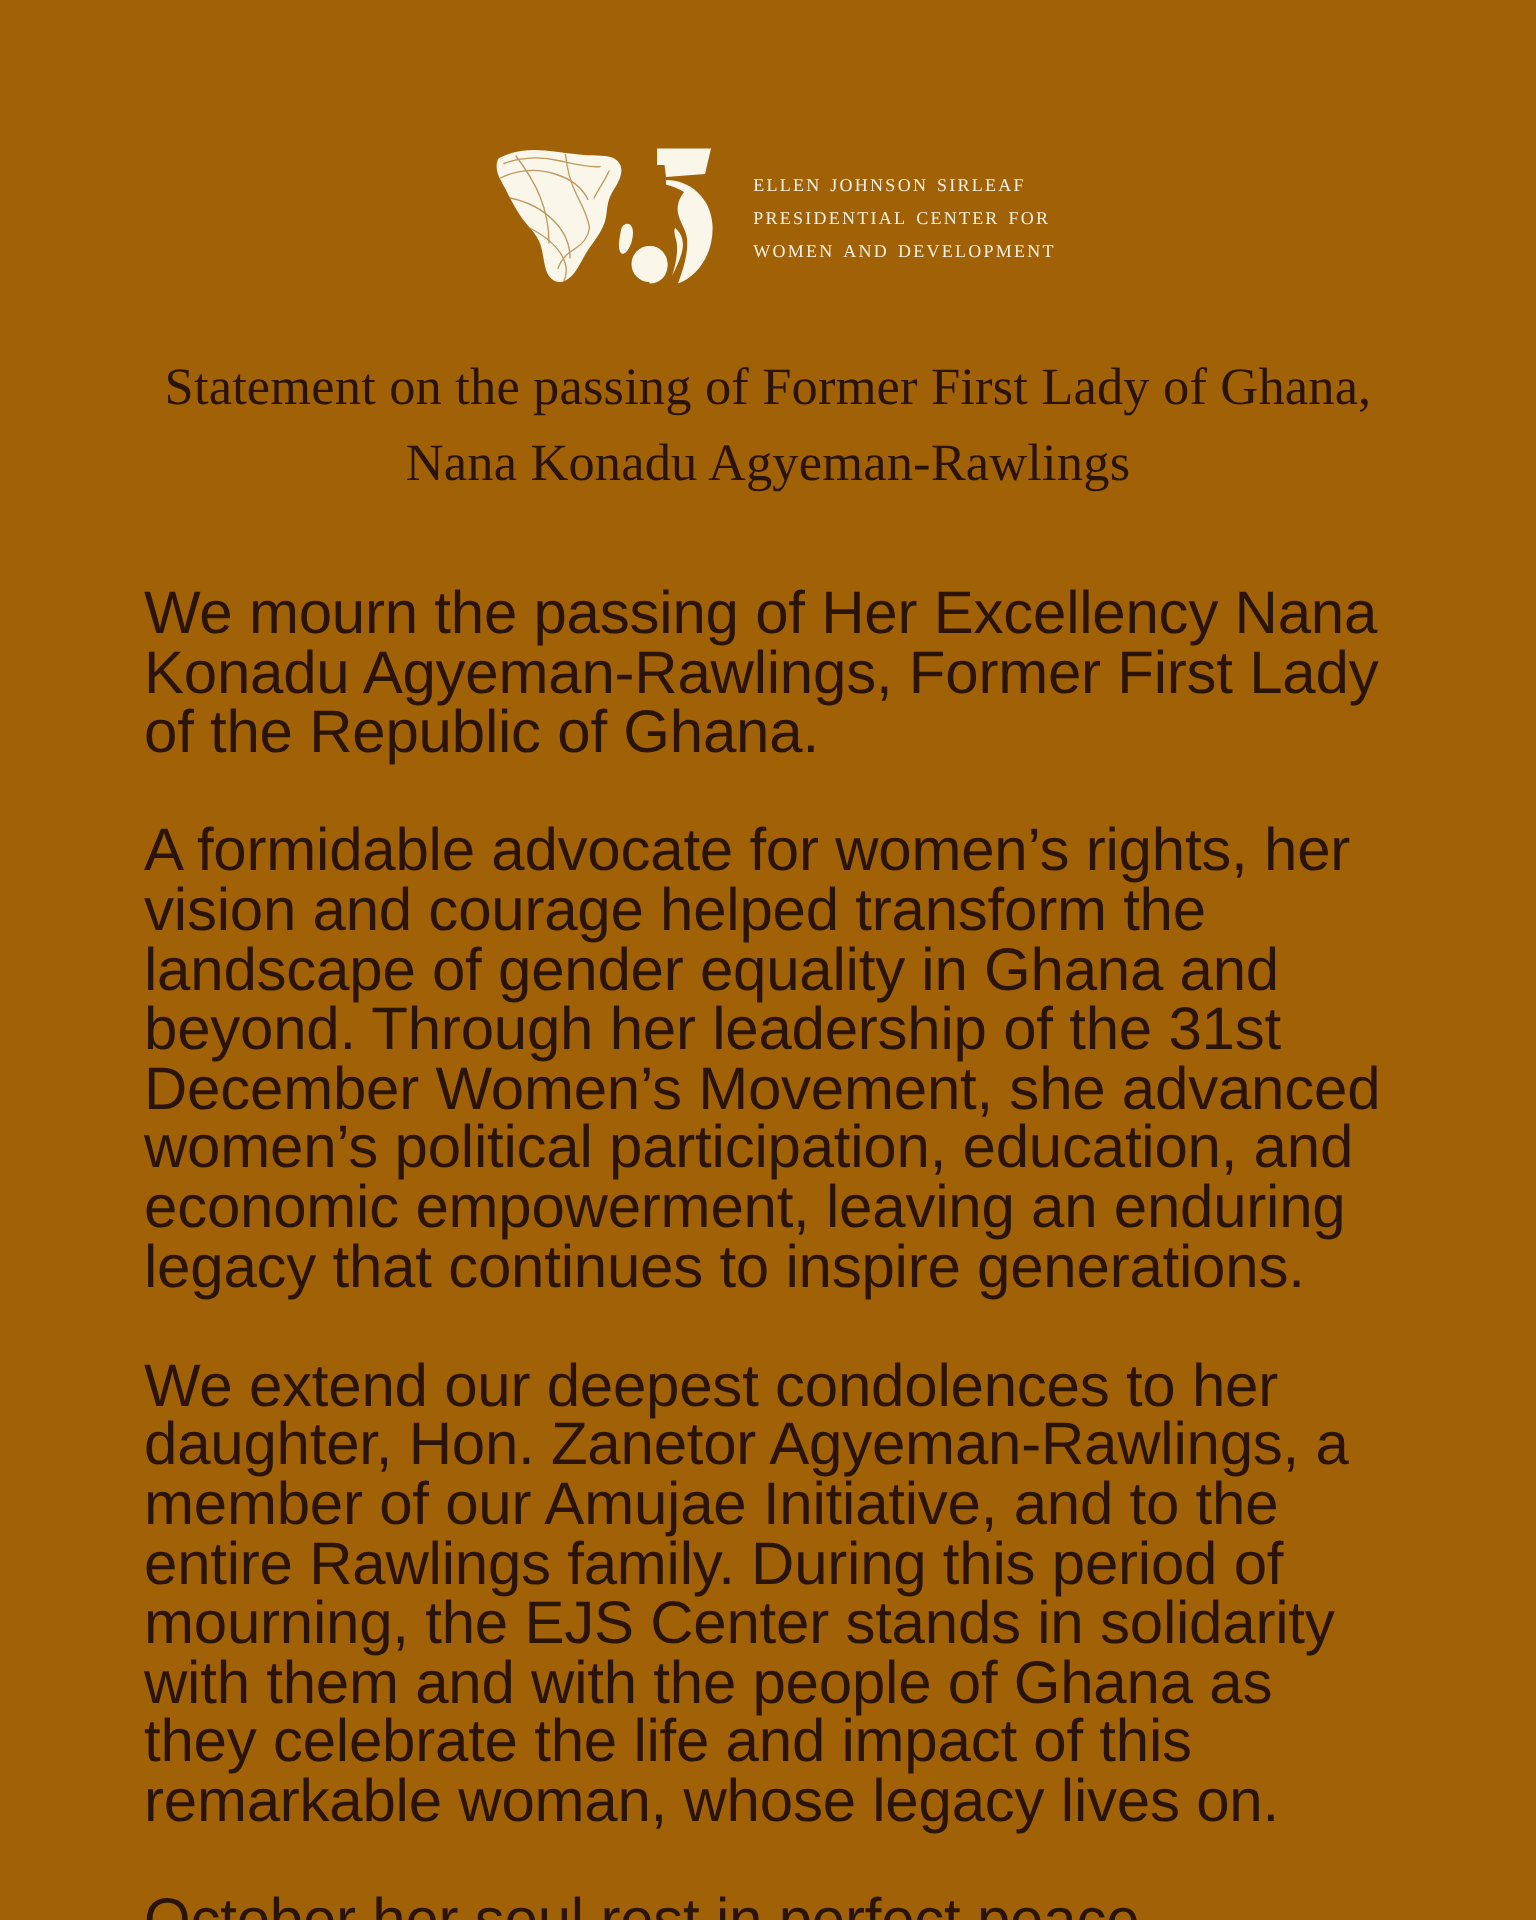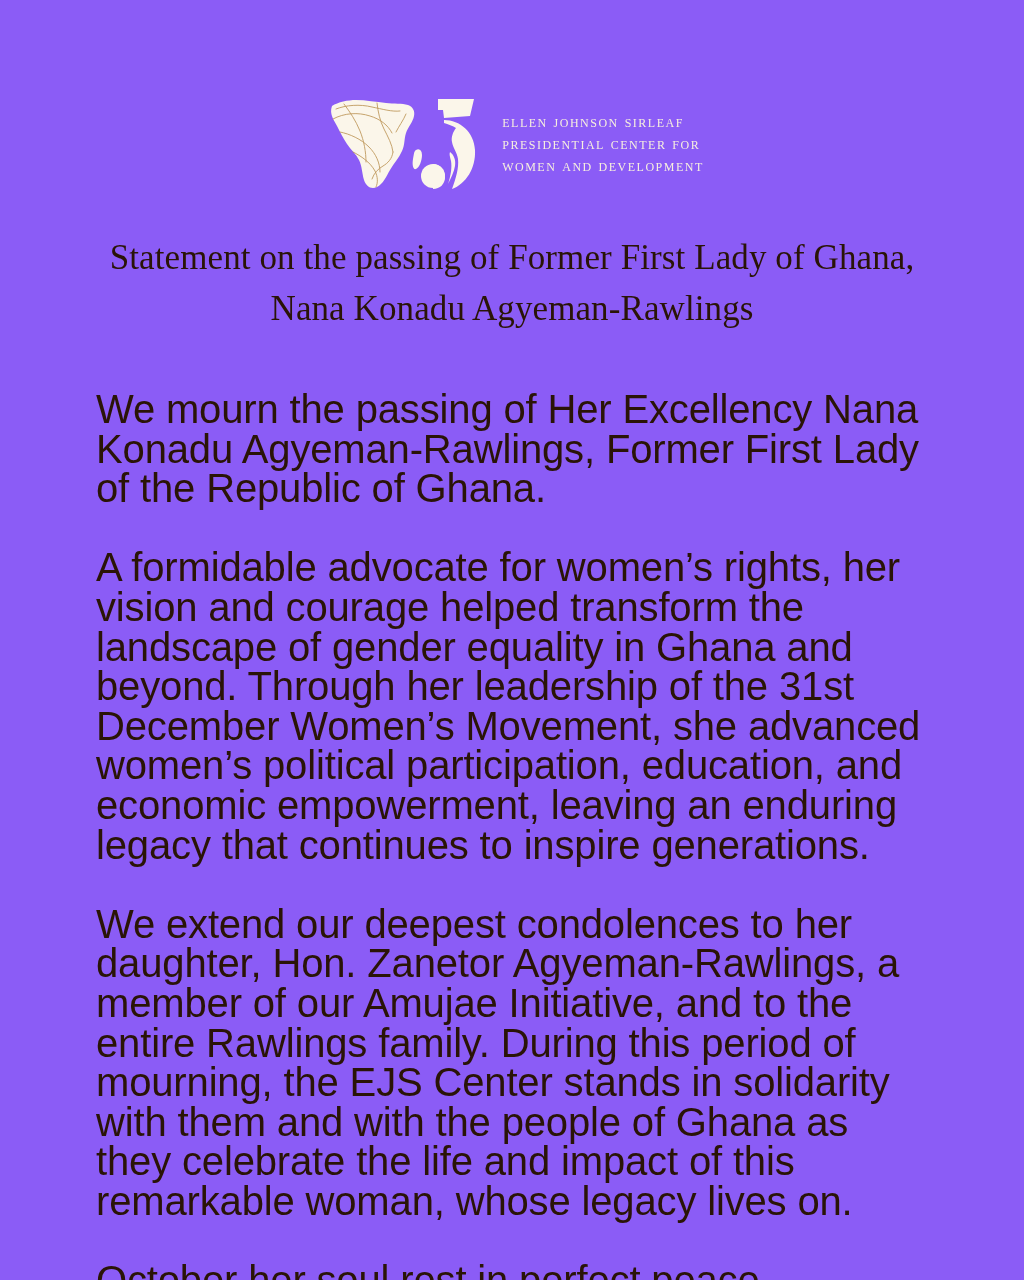--- a/index.html
+++ b/index.html
@@ -9,21 +9,21 @@
   body {
     width: 1024px;
     height: 1280px;
     background: #D4912A;
     font-family: "Liberation Sans", sans-serif;
     overflow: hidden;
   }
   .card {
     width: 1024px;
     height: 1280px;
-    background: #8b5cf6;
+    background: #a16207;
     box-sizing: border-box;
     display: flex;
     flex-direction: column;
     align-items: center;
     position: relative;
   }
 
   
   .logo-block {
     margin-top: 92px;

